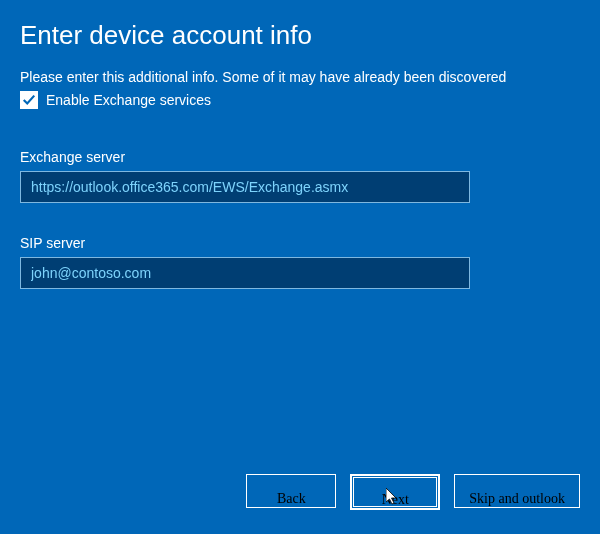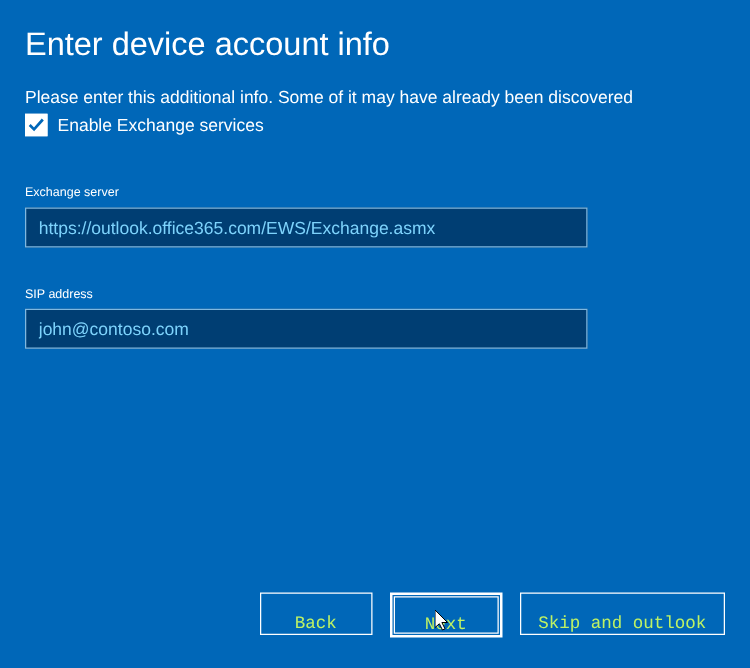--- a/index.html
+++ b/index.html
@@ -49,21 +49,21 @@
       height: 14px;
     }
     .checkbox-label {
       font-size: 14px;
       text-align: right;
     }
     .field-group {
       margin-bottom: 32px;
     }
     .field-label {
-      font-size: 10px;
+      font-size: 14px;
       margin-bottom: 6px;
     }
     .text-input {
       width: 450px;
       height: 32px;
       background: #003e73;
       border: 1px solid #7fb8e0;
       color: #7dd3fc;
       font-size: 14px;
       padding: 0 10px;
@@ -75,23 +75,23 @@
       bottom: 24px;
       right: 20px;
       display: flex;
       gap: 14px;
     }
     .btn {
       min-width: 90px;
       height: 30px;
       border: 1px solid #ffffff;
       background: transparent;
-      color: #bef264;
+      color: #000000;
       font-size: 14px;
-      font-family: Liberation Mono, monospace;
+      font-family: Liberation Serif, serif;
       padding: 16px 14px;
       cursor: pointer;
       position: relative;
     }
     .btn-primary {
       border: 2px solid #ffffff;
       outline: 1px solid #ffffff;
       outline-offset: -4px;
       font-weight: 400;
     }
@@ -118,21 +118,21 @@
     </span>
     <span class="checkbox-label">Enable Exchange services</span>
   </div>
 
   <div class="field-group">
     <div class="field-label">Exchange server</div>
     <input type="text" class="text-input" value="https://outlook.office365.com/EWS/Exchange.asmx" style="">
   </div>
 
   <div class="field-group">
-    <div class="field-label">SIP address</div>
+    <div class="field-label">SIP server</div>
     <input type="text" class="text-input" value="john@contoso.com" style="">
   </div>
 </div>
 
 <div class="button-bar">
   <button class="btn">Back</button>
   <button class="btn btn-primary">
     <span>Next</span>
     <svg class="cursor" width="14" height="18" viewBox="0 0 14 18">
       <path d="M0 0 L0 14 L3.5 11 L6 16 L8 15 L5.5 10 L10 10 Z" fill="#ffffff" stroke="#000000" stroke-width="0.8"></path>

